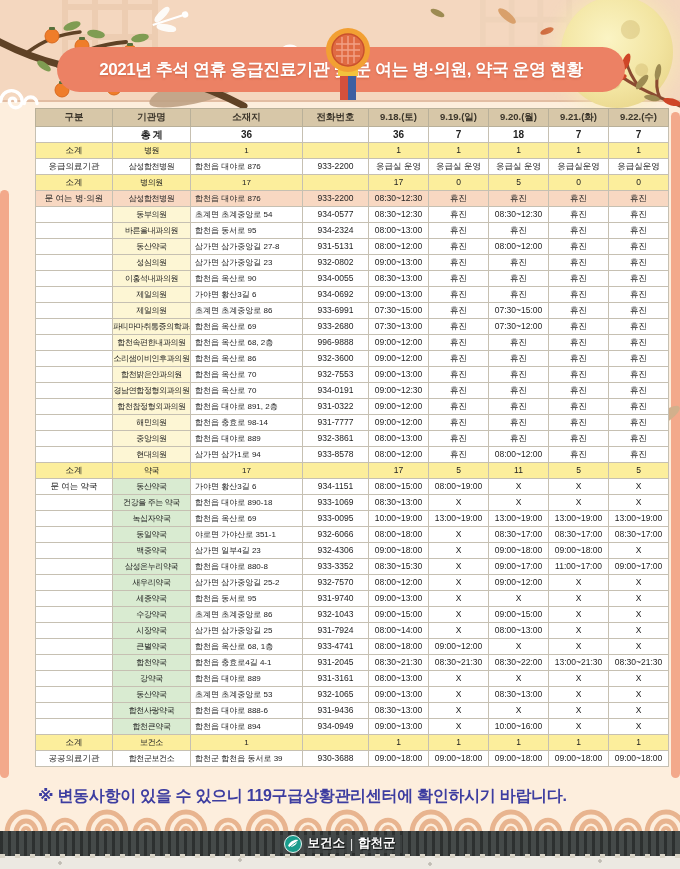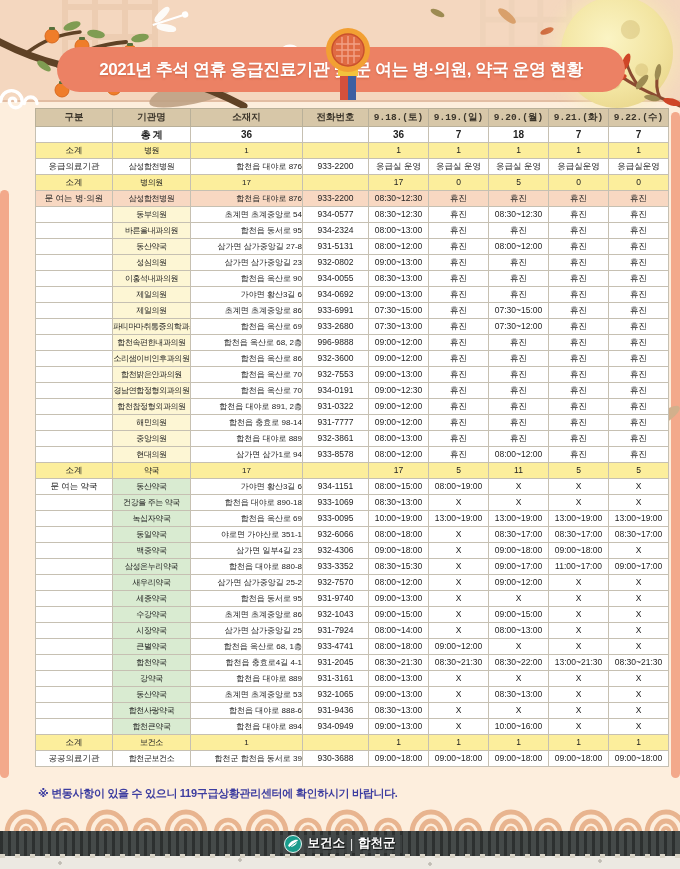--- a/index.html
+++ b/index.html
@@ -28,33 +28,33 @@
         border-radius:50%;transform:rotate(-35deg);}
   .small-leaf{position:absolute;border-radius:50%;z-index:3;}
   
   .frame{position:absolute;width:9px;background:#f3a98b;z-index:1;border-radius:6px;}
   .frame.left{left:0;top:190px;height:588px;}
   .frame.right{right:0;top:112px;height:666px;}
   
   table{position:absolute;left:35px;top:108px;width:633px;border-collapse:collapse;table-layout:fixed;z-index:5;
         background:#fff;}
   th{background:#d7c7a8;border:1px solid #b9b099;font-size:9.5px;font-weight:700;color:#3b352a;
-     height:17px;padding:0;white-space:nowrap;overflow:hidden;font-family:Liberation Mono, monospace;}
+     height:17px;padding:0;white-space:nowrap;overflow:hidden;}
   td{border:1px solid #c6c0b2;font-size:8.5px;color:#222;height:15px;line-height:15px;padding:0;
      text-align:center;white-space:nowrap;overflow:hidden;background:#fff;}
   td.c1{font-size:8px;letter-spacing:-0.4px;}
-  td.c2{text-align:right;padding-left:4px;font-size:8px;}
+  td.c2{text-align:left;padding-left:4px;font-size:8px;}
   tr.total td{font-weight:700;font-size:10px;margin-left:46px;}
   tr.total td.c2,tr.subtotal td.c2{text-align:center;padding-left:0;}
   tr.subtotal td{background:#fcee9c;}
   tr.salmon td{background:#f8d8c2;}
   tr.hospital td.c1{background:#fdf6d4;}
   tr.pharmacy td.c1{background:#d9ebd1;}
   
-  .note{position:absolute;left:38px;top:786px;font-size:11px;font-weight:700;color:#3d3da0;z-index:5;
+  .note{position:absolute;left:38px;top:786px;font-size:16px;font-weight:700;color:#3d3da0;z-index:5;
         letter-spacing:-0.3px;white-space:nowrap;}
   .arches{position:absolute;left:0;top:796px;width:680px;height:37px;z-index:2;}
   .band{position:absolute;left:0;top:831px;width:680px;height:25px;background:#454a49;z-index:3;
         background-image:repeating-linear-gradient(90deg,rgba(15,17,17,.45) 0 3px,transparent 3px 8px);
         display:flex;align-items:center;justify-content:center;}
   .logo-row{display:flex;align-items:center;gap:5px;background:rgba(69,74,73,.6);padding:0 6px;}
   .logo-row .txt{color:#fff;font-weight:700;font-size:12.5px;letter-spacing:0;
         text-shadow:0 0 2px #141616,1px 1px 0 #141616;white-space:nowrap;}
   .logo-row .sep{color:#e8e8e8;font-size:12px;font-weight:400;}
   .dots{position:absolute;left:0;top:854px;width:680px;height:4px;z-index:4;

